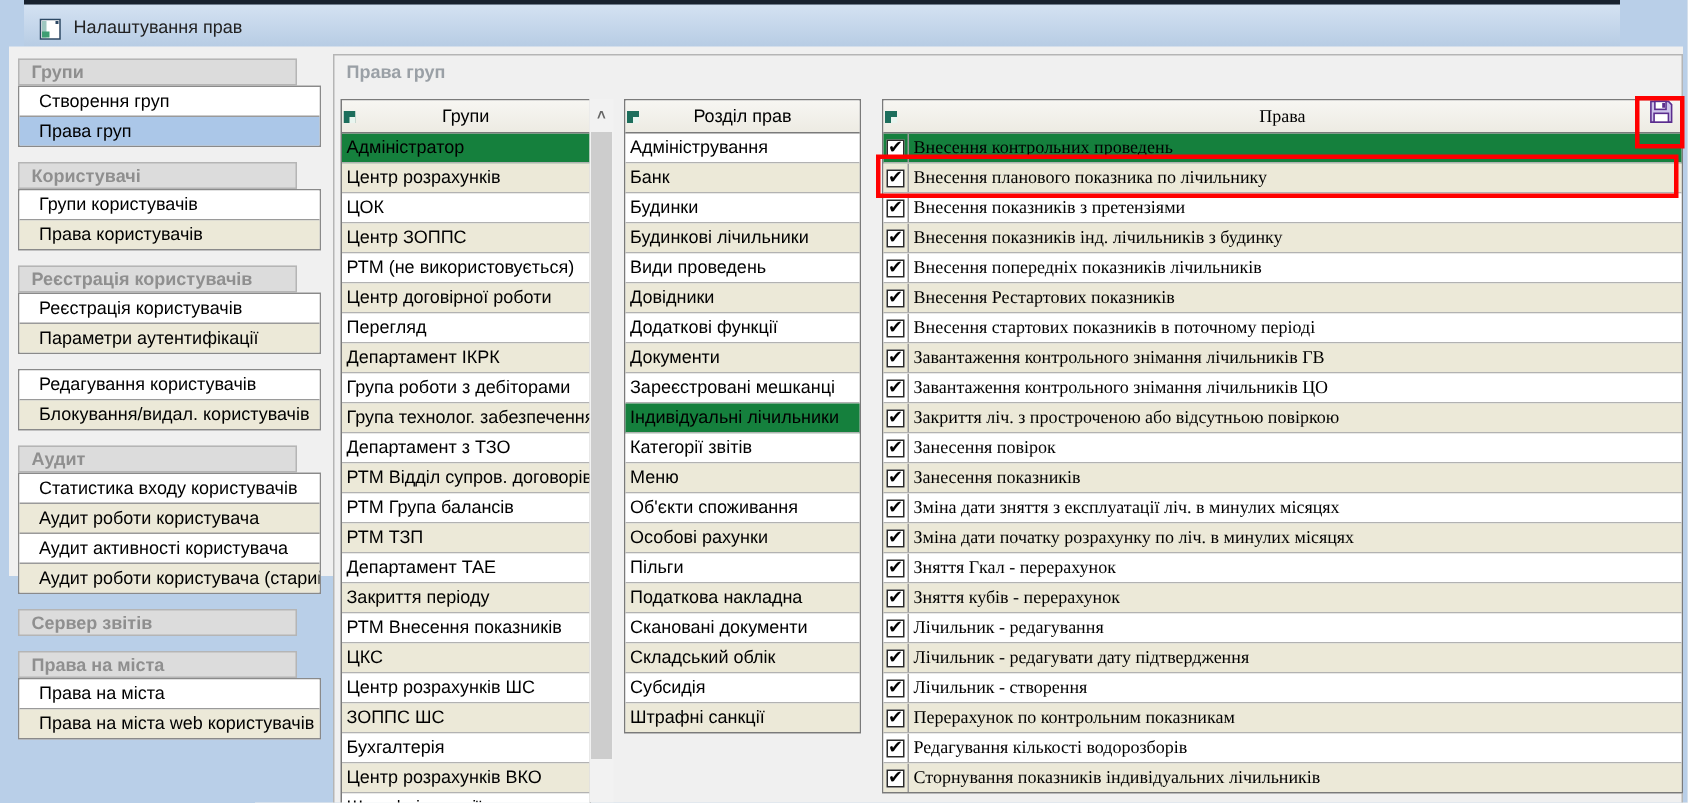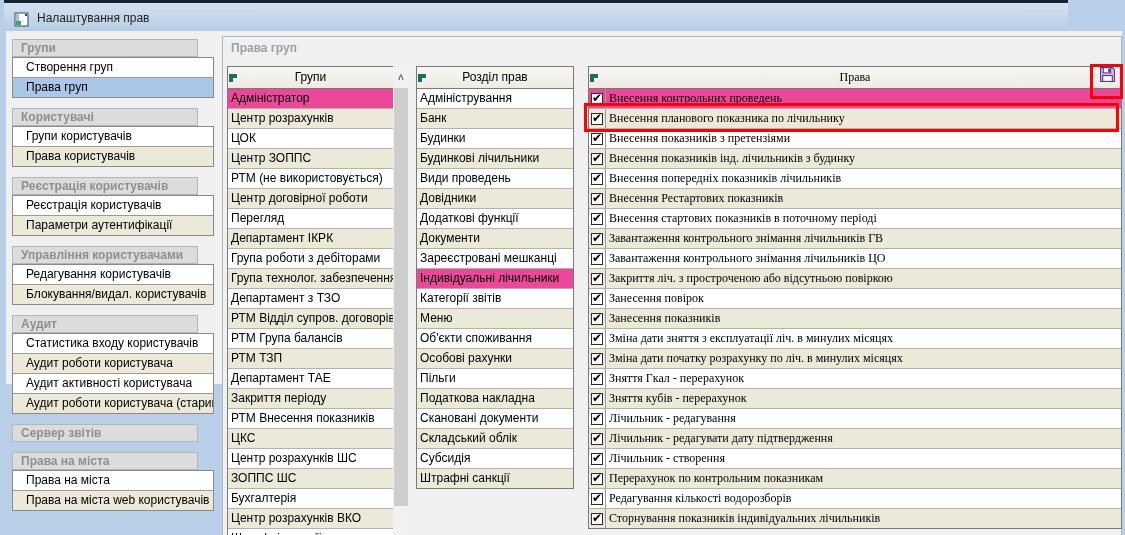--- a/index.html
+++ b/index.html
@@ -4,21 +4,21 @@
 <style>
   html,body{margin:0;padding:0;}
   body{
     width:1125px;height:535px;position:relative;overflow:hidden;
     background:#b9cfe8;
     font-family:"Liberation Sans","DejaVu Sans",sans-serif;
     font-size:12px;color:#000;
   }
   
   .titlebar{
-    position:absolute;left:4px;top:0;width:1064px;height:31px;
+    position:absolute;left:16px;top:0;width:1064px;height:31px;
     background:linear-gradient(#d4e2f2,#b7cce4);
     border-top:3px solid #18222e;box-sizing:border-box;padding-left:40px;
   }
   .win-icon{position:absolute;left:10px;top:9px;width:16px;height:16px;}
   .win-title{position:absolute;left:33px;top:8px;font-size:12px;color:#222;}
   .content{
     position:absolute;left:6px;top:31px;width:1116px;height:353px;
     background:#f0f0f0;
   }
   
@@ -51,21 +51,21 @@
     border-bottom:1px solid #7a7a7a;overflow:visible;
   }
   .corner-ic{position:absolute;left:1px;top:1px;width:8px;height:8px;}
   .g-row{
     height:19px;line-height:19px;border-bottom:1px solid #b2b2b2;
     background:#fff;overflow:hidden;white-space:nowrap;cursor:default;
     display:flex;align-items:stretch;
   }
   .g-row:last-child{border-bottom:none;}
   .g-row.alt{background:#ece9d8;}
-  .g-row.sel{background:#ec4899;}
+  .g-row.sel{background:#15803d;}
   .g-label{padding-left:3px;overflow:hidden;white-space:nowrap;flex:1;}
   .cb-cell{
     width:16px;min-width:16px;border-right:1px solid #9a9a9a;
     display:flex;align-items:center;justify-content:center;
   }
   .cb{
     width:12px;height:12px;background:#fff;border:1px solid #2a2a2a;
     display:flex;align-items:center;justify-content:center;box-sizing:border-box;
   }
   .cb .mark{font-size:12px;line-height:10px;color:#000;margin-top:-2px;}
@@ -114,21 +114,20 @@
         </div>
       </div>
       <div class="sb-block">
         <div class="sb-header">Реєстрація користувачів</div>
         <div class="sb-items">
           <div class="sb-item">Реєстрація користувачів</div>
           <div class="sb-item alt">Параметри аутентифікації</div>
         </div>
       </div>
       <div class="sb-block">
-        <div class="sb-header">Управління користувачами</div>
         <div class="sb-items">
           <div class="sb-item">Редагування користувачів</div>
           <div class="sb-item alt">Блокування/видал. користувачів</div>
         </div>
       </div>
       <div class="sb-block">
         <div class="sb-header">Аудит</div>
         <div class="sb-items">
           <div class="sb-item">Статистика входу користувачів</div>
           <div class="sb-item alt">Аудит роботи користувача</div>

